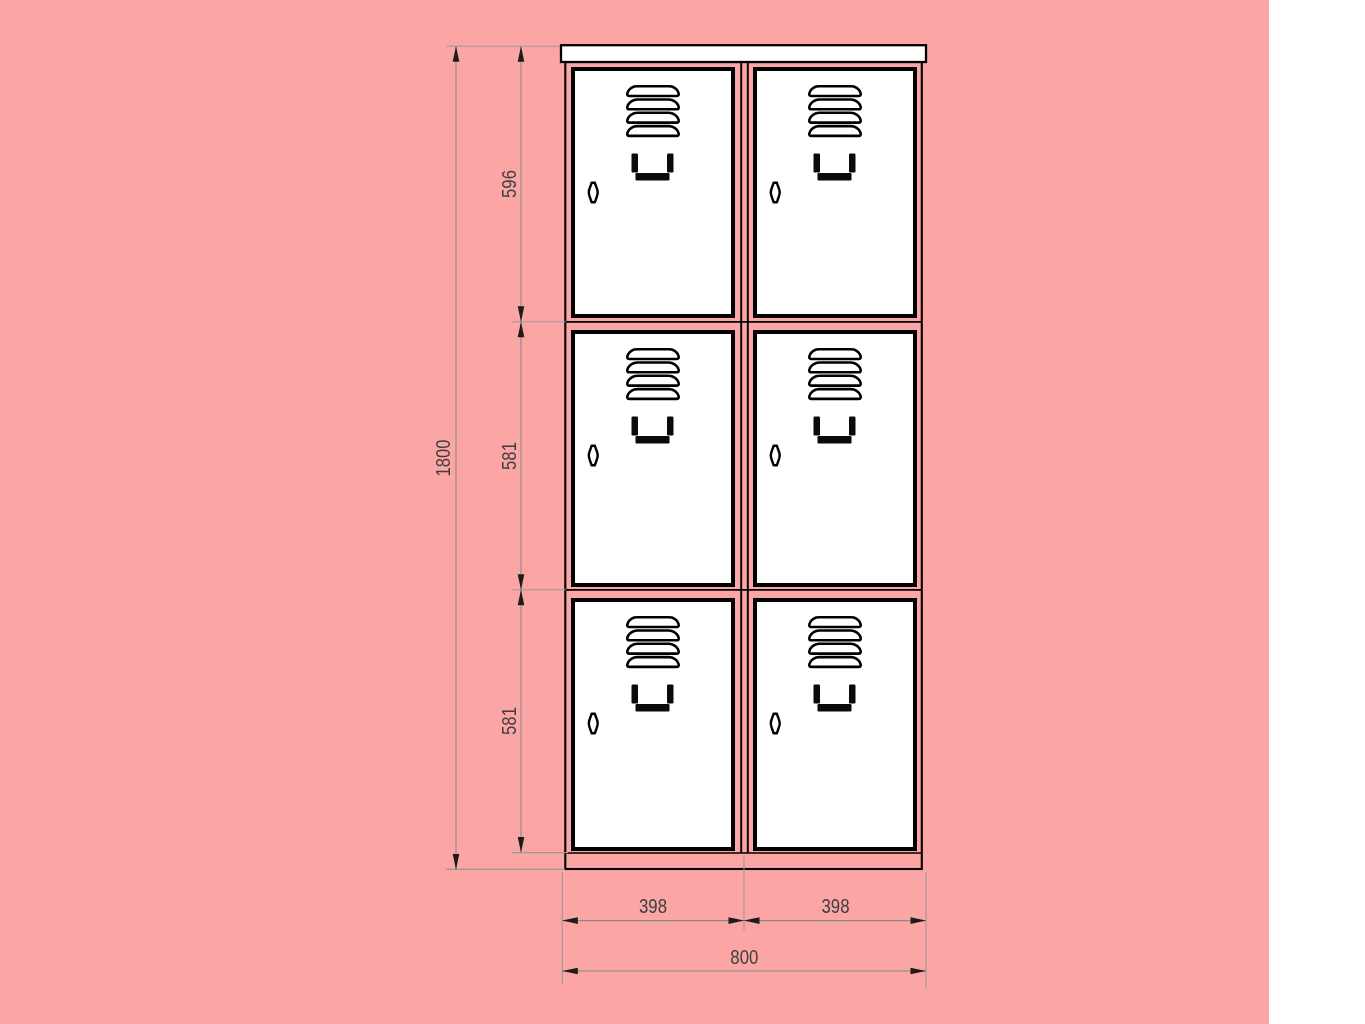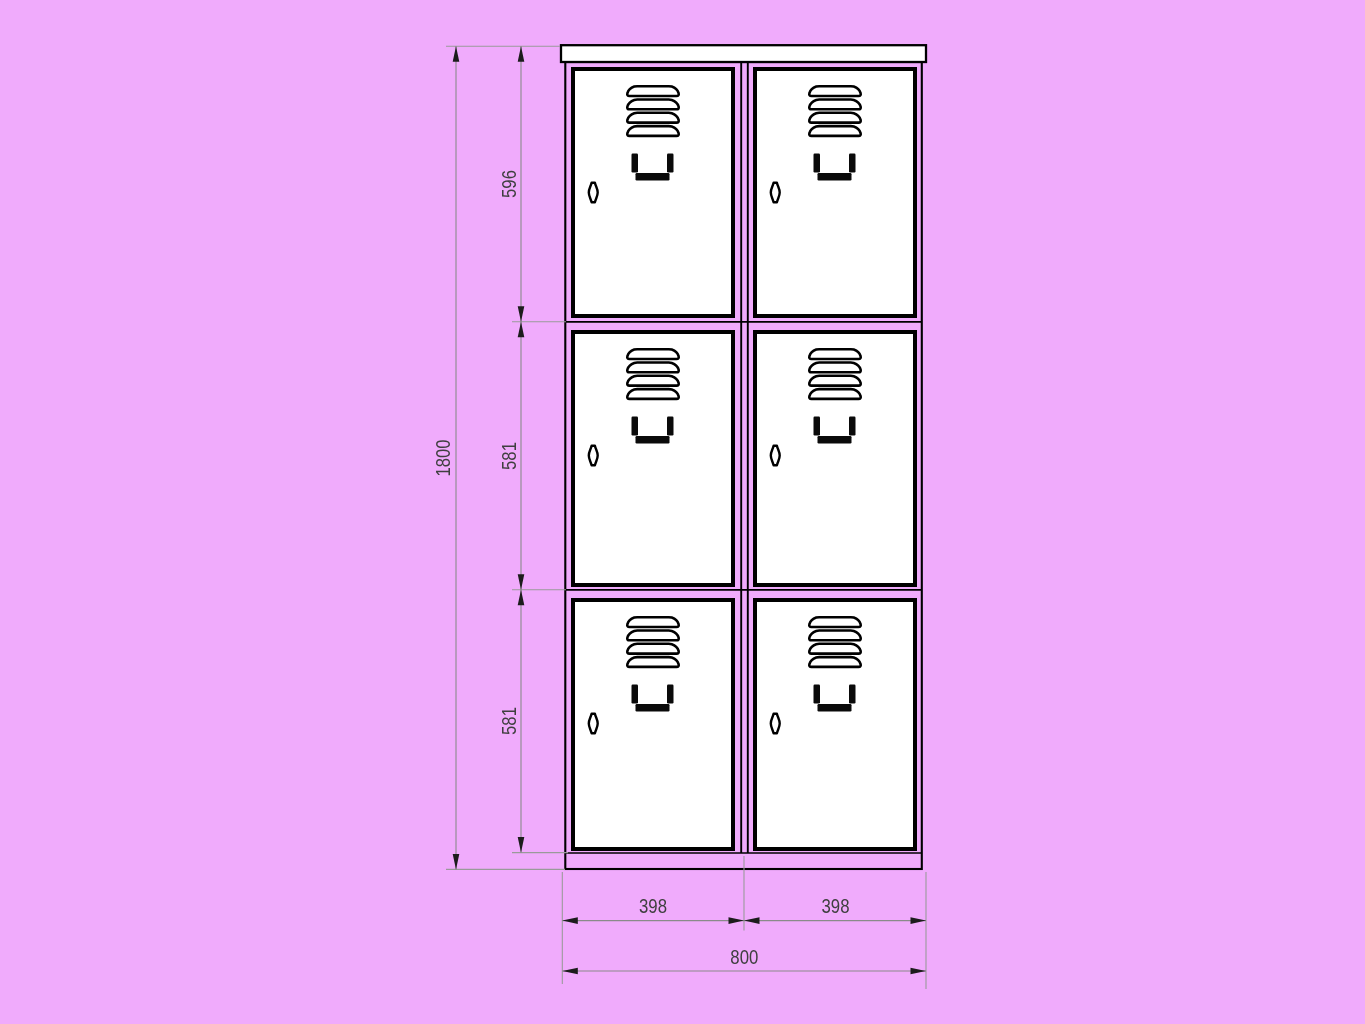--- a/index.html
+++ b/index.html
@@ -1,16 +1,16 @@
 <!DOCTYPE html>
 <html><head>
 <meta charset="utf-8">
 <style>
   html,body{margin:0;padding:0;background:#ffffff;}
-  .canvas{position:relative;width:1365px;height:1024px;background:#f0abfc;overflow:hidden;
+  .canvas{position:relative;width:1269px;height:1024px;background:#fca5a5;overflow:hidden;
           font-family:"Liberation Sans",sans-serif;}
   svg{position:absolute;left:0;top:0;}
   .k{stroke:#000000;fill:#ffffff;}
   .cap{stroke-width:2.3;}
   .body{stroke-width:2.1;fill:none;}
   .door{stroke-width:4;}
   .thin{stroke:#000000;stroke-width:1.7;fill:none;}
   .div{stroke:#000000;stroke-width:1.9;fill:none;}
   .ext{stroke:#9a9a9a;stroke-width:1.1;fill:none;}
   .dim{stroke:#8a8a8a;stroke-width:1.1;fill:none;}

